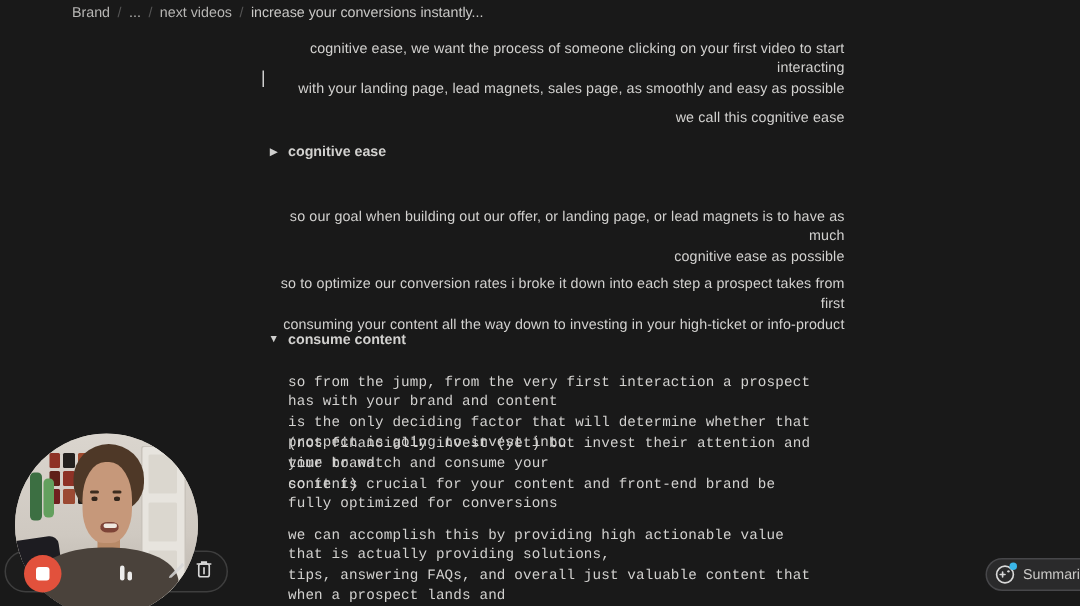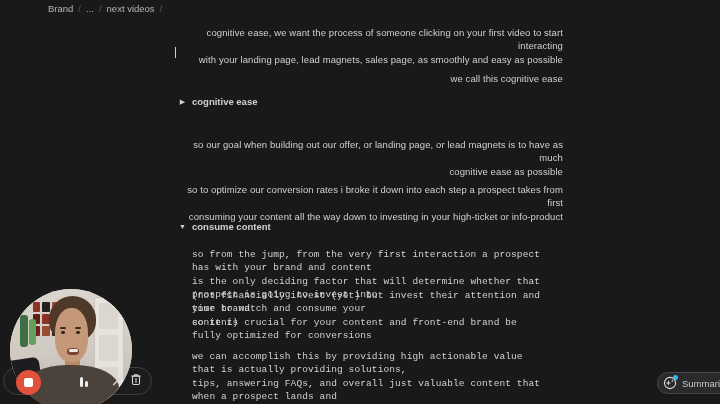--- a/index.html
+++ b/index.html
@@ -69,20 +69,21 @@
 <div class="screen">
 
   <header class="topbar">
     <nav class="breadcrumb">
       <span class="crumb">Brand</span>
       <span class="sep">/</span>
       <span class="crumb">...</span>
       <span class="sep">/</span>
       <span class="crumb">next videos</span>
       <span class="sep">/</span>
+      <span class="crumb current">increase your conversions instantly...</span>
     </nav>
   </header>
 
   <main>
     <p class="doc-block w-main" style="top:16px">cognitive ease, we want the process of someone clicking on your first video to start interacting
 with your landing page, lead magnets, sales page, as smoothly and easy as possible</p>
 
     <div class="placeholder-row">
       <span class="caret"></span>
     </div>

